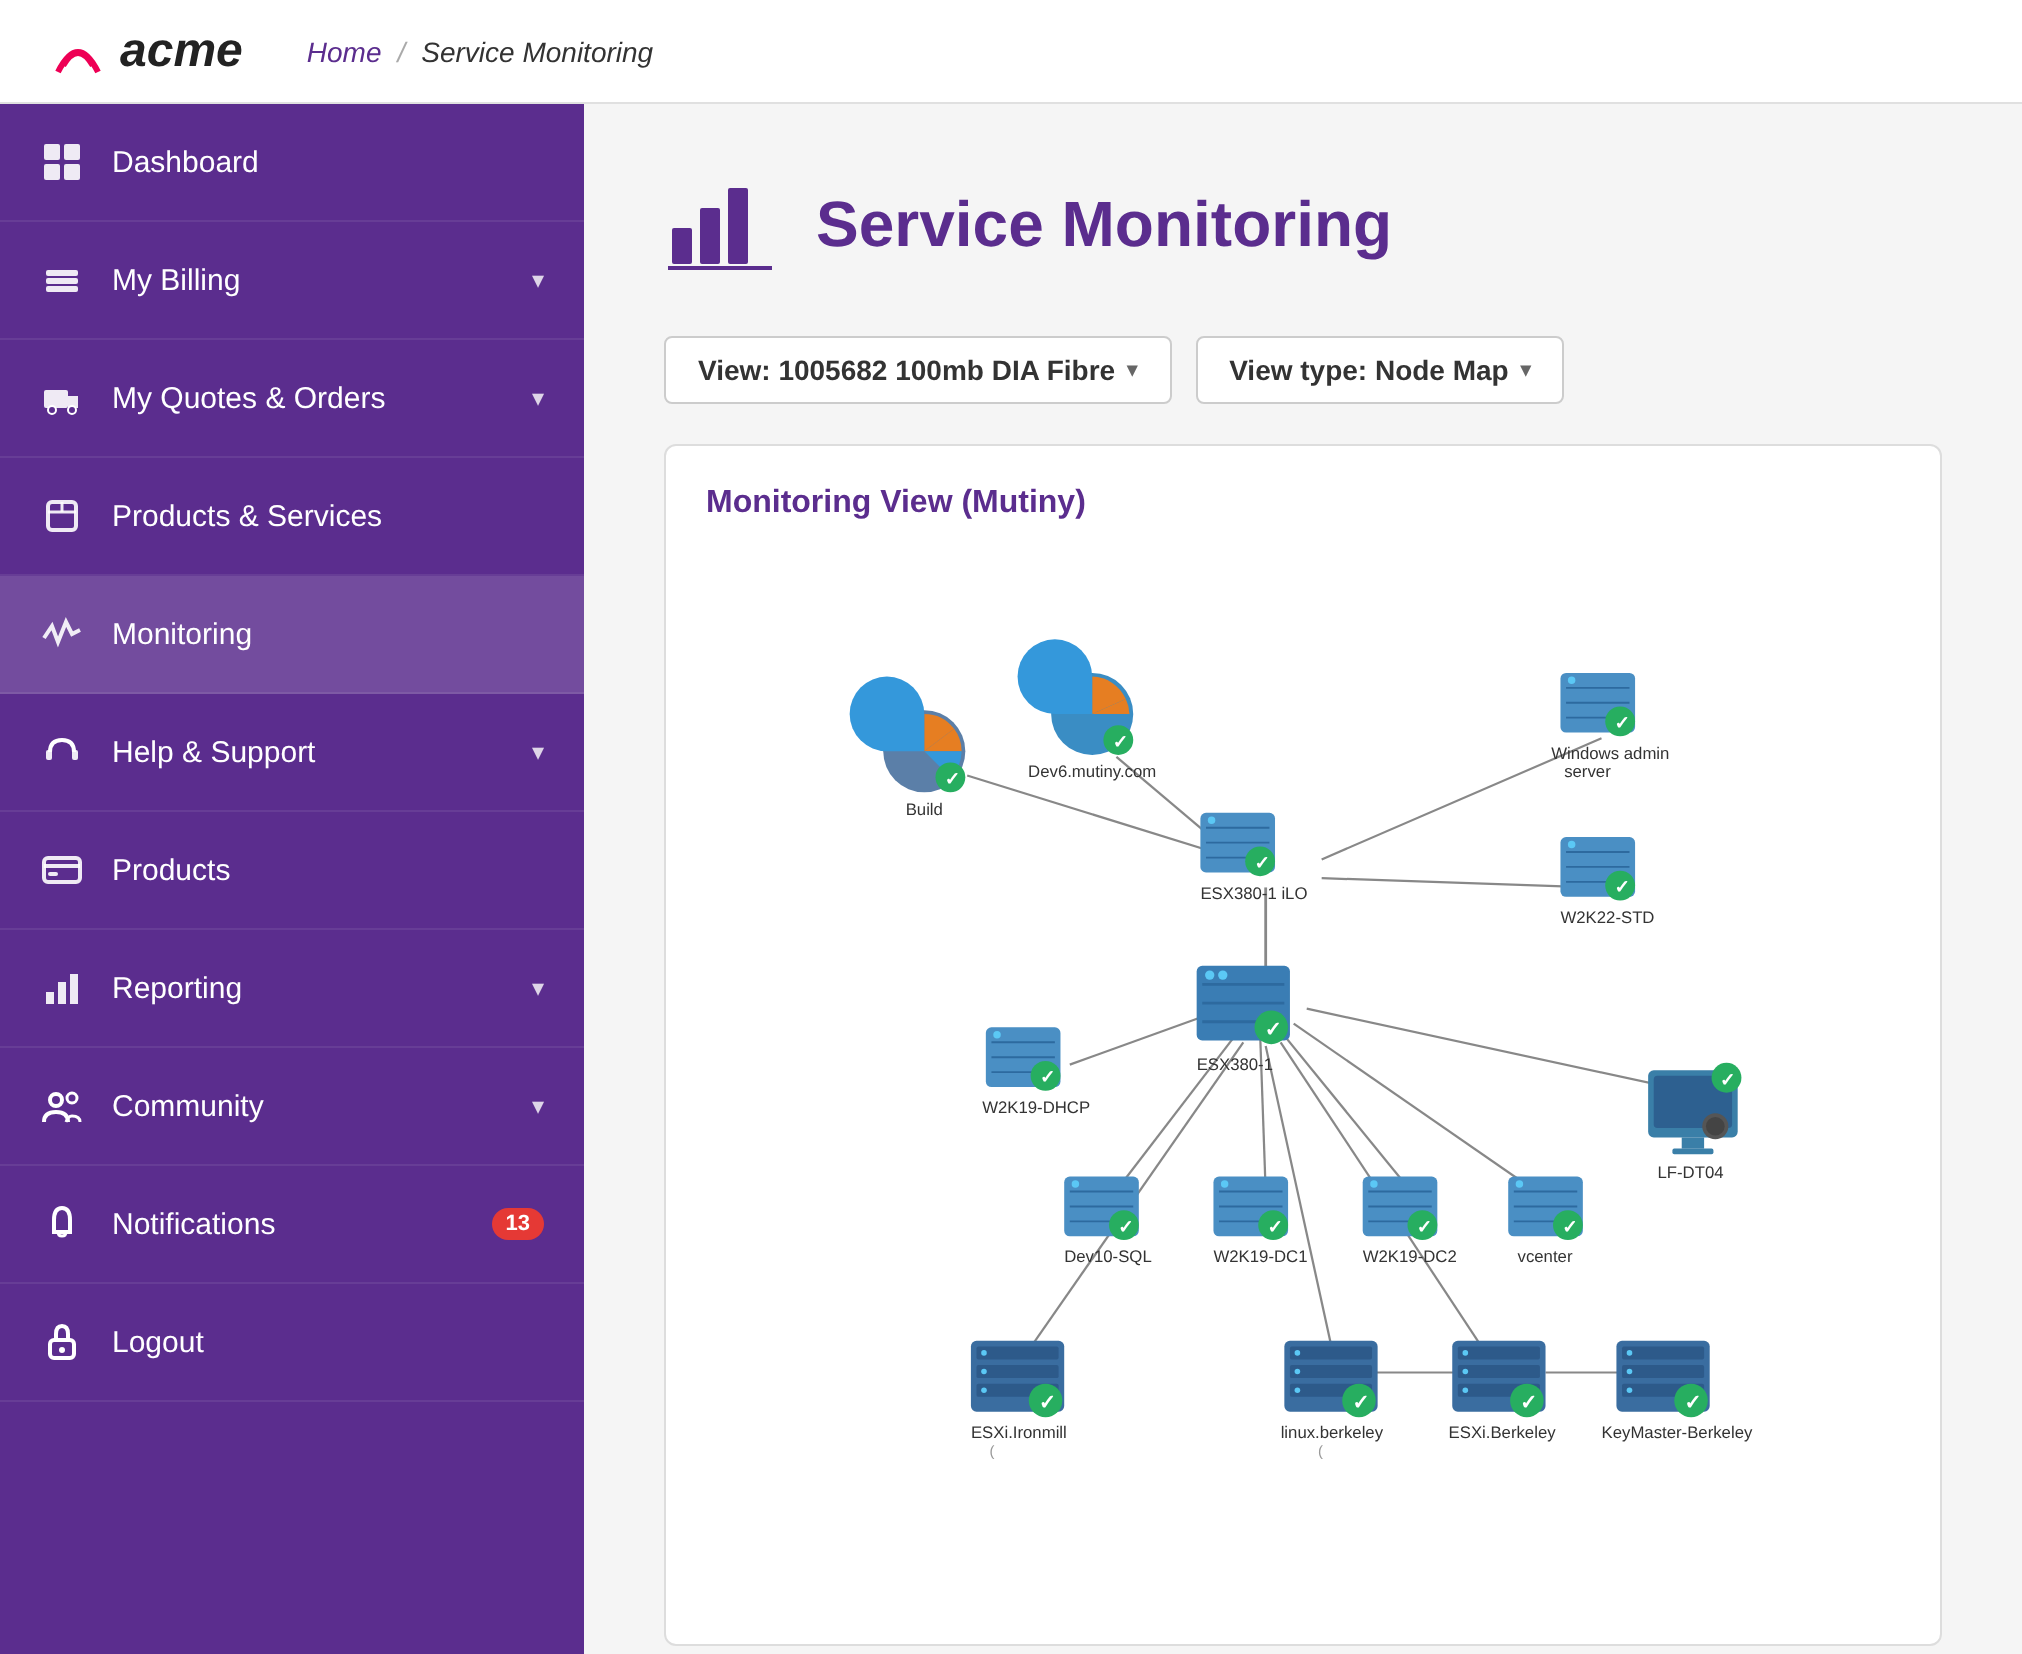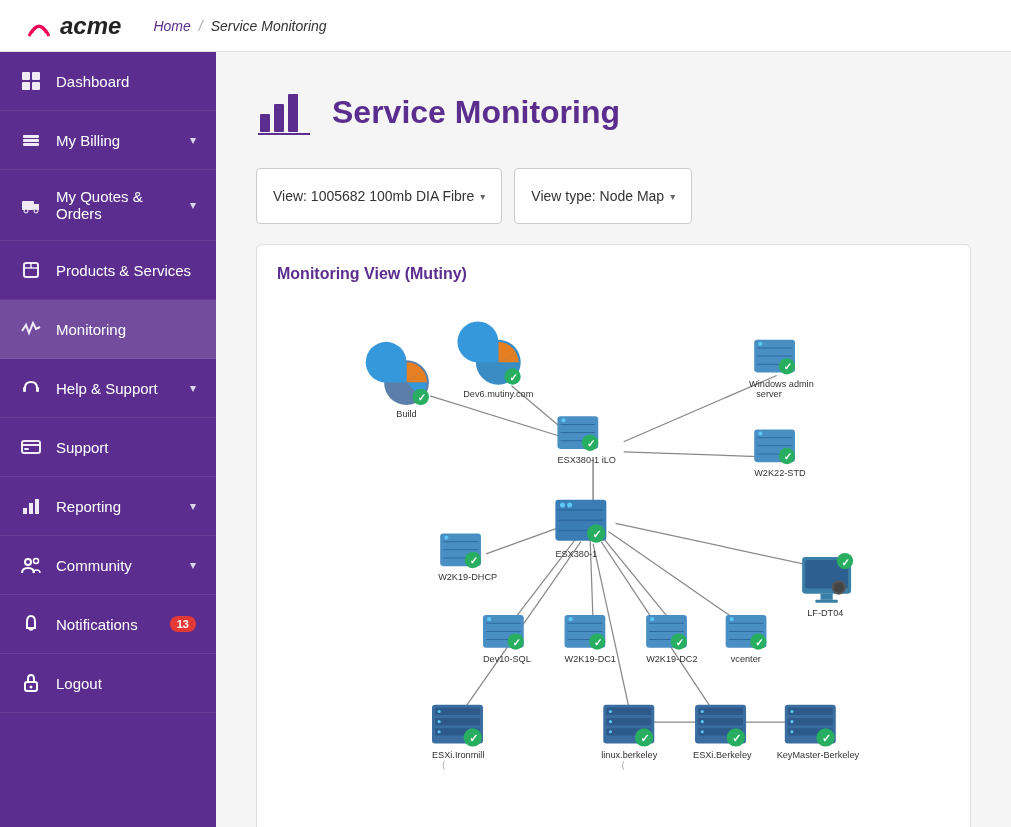--- a/index.html
+++ b/index.html
@@ -44,21 +44,21 @@
 
     
     .main-layout {
       display: flex;
       flex: 1;
       overflow: hidden;
     }
 
     
     .sidebar {
-      width: 216px;
+      width: 292px;
       background: #5b2d8e;
       flex-shrink: 0;
       display: flex;
       flex-direction: column;
       overflow-y: auto;
     }
     .sidebar-item {
       display: flex;
       align-items: center;
       padding: 18px 20px;
@@ -123,27 +123,28 @@
     
     .toolbar {
       display: flex;
       gap: 12px;
       margin-bottom: 20px;
     }
     .toolbar-btn {
       background: #fff;
       border: 1px solid #ccc;
       border-radius: 4px;
-      padding: 19px 16px;
+      padding: 8px 16px;
       font-size: 14px;
       color: #333;
       cursor: pointer;
       display: flex;
       align-items: center;
       gap: 6px;
+      font-weight: bold;
     }
     .toolbar-btn .chevron { font-size: 10px; color: #666; }
 
     
     .node-map-container {
       background: #fff;
       border: 1px solid #ddd;
       border-radius: 6px;
       padding: 20px;
       min-height: 520px;
@@ -252,21 +253,21 @@
     </div>
 
     <div class="sidebar-item">
       <span class="sidebar-icon">
         <svg width="20" height="20" viewBox="0 0 20 20" fill="none">
           <rect x="1" y="4" width="18" height="12" rx="2" fill="none" stroke="white" stroke-width="2" opacity="0.9"></rect>
           <line x1="1" y1="8" x2="19" y2="8" stroke="white" stroke-width="2" opacity="0.9"></line>
           <rect x="3" y="11" width="5" height="2" rx="1" fill="white" opacity="0.9"></rect>
         </svg>
       </span>
-      <span>Support</span>
+      <span>Products</span>
     </div>
 
 
     <div class="sidebar-item">
       <span class="sidebar-icon">
         <svg width="20" height="20" viewBox="0 0 20 20" fill="none">
           <rect x="2" y="12" width="4" height="6" fill="white" opacity="0.9"></rect>
           <rect x="8" y="7" width="4" height="11" fill="white" opacity="0.9"></rect>
           <rect x="14" y="3" width="4" height="15" fill="white" opacity="0.9"></rect>
         </svg>

